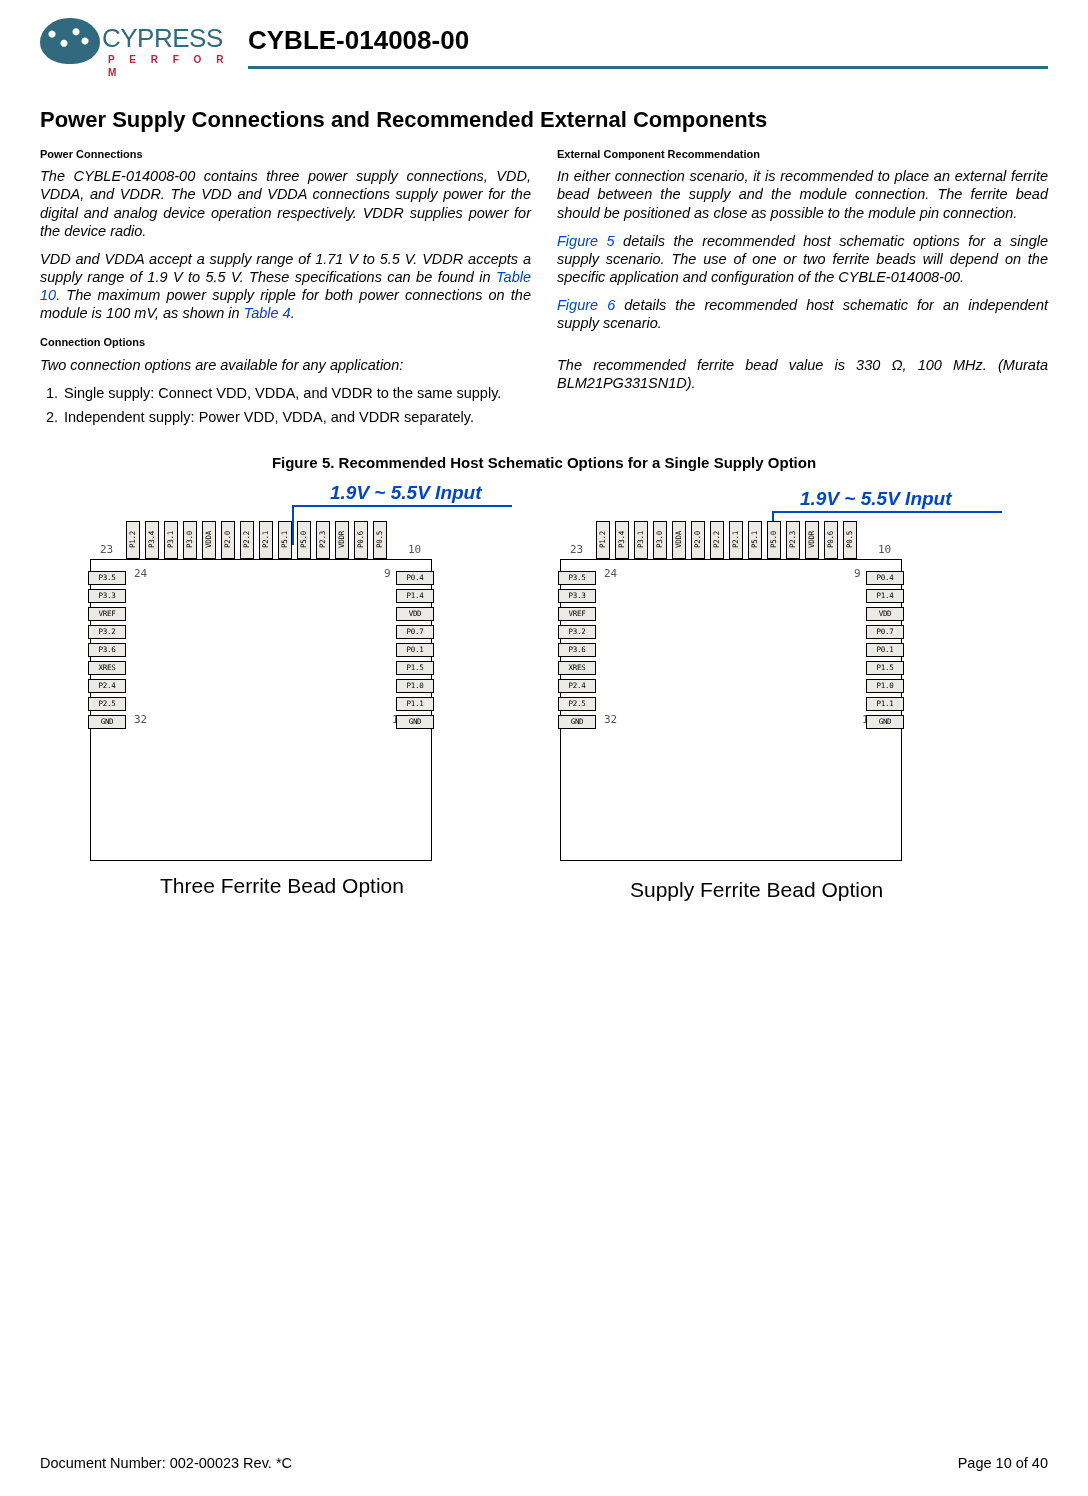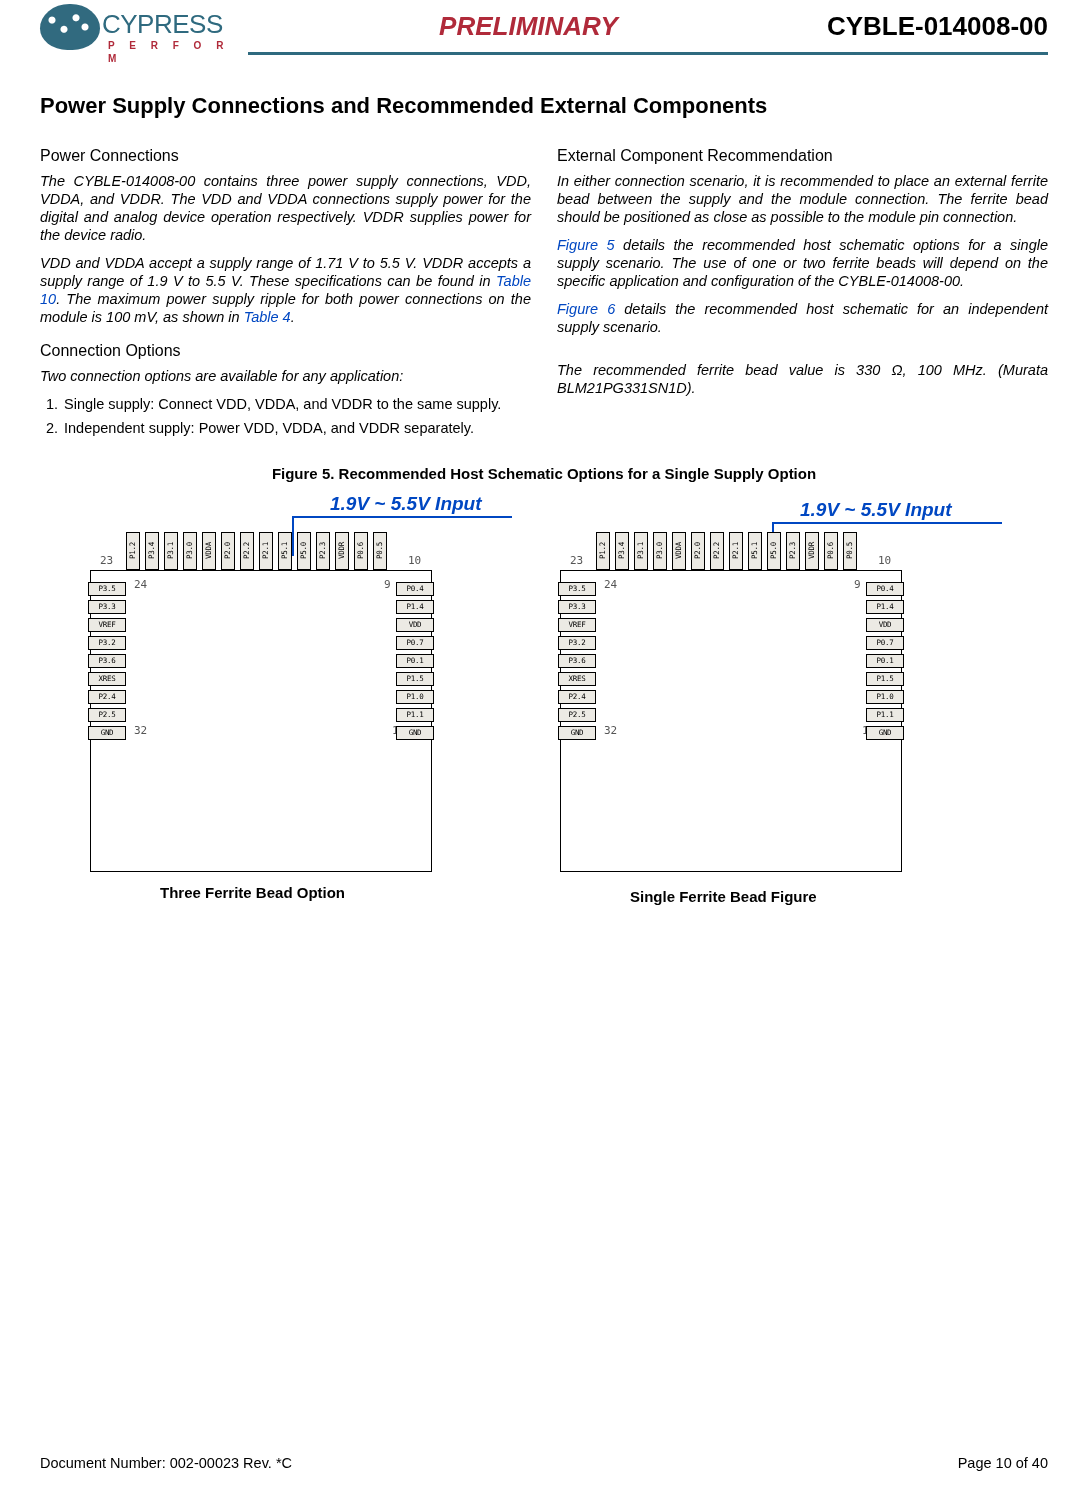--- a/index.html
+++ b/index.html
@@ -10,21 +10,21 @@
     width: 1088px;
     height: 1496px;
     position: relative;
     background: #fff;
     color: #000;
     font-size: 14.5px;
     line-height: 1.25;
   }
   .page {
     box-sizing: border-box;
-    padding: 4px 40px 0 40px;
+    padding: 18px 40px 0 40px;
     height: 100%;
     position: relative;
   }
   .header {
     display: flex;
     align-items: flex-start;
     gap: 18px;
     border-bottom: none;
     position: relative;
     height: 70px;
@@ -96,23 +96,23 @@
     font-size: 22px;
     font-weight: 700;
     margin: 18px 0 14px;
   }
   .cols {
     display: flex;
     gap: 26px;
   }
   .col { flex: 1; }
   h2.sub {
-    font-size: 16px;
-    font-weight: 400;
-    margin: 12px 0 6px;
+    font-size: 11px;
+    font-weight: 700;
+    margin: 0 0 6px;
   }
   p { margin: 0 0 10px; text-align: justify; font-style: italic; }
   ol.numlist { padding-left: 22px; margin: 4px 0 10px; }
   ol.numlist li { margin-bottom: 6px; padding-left: 2px; }
   .xref { color: #0047c2; }
   .fig-caption {
     text-align: center;
     font-weight: 700;
     margin: 18px 0 8px;
     font-size: 15px;
@@ -149,22 +149,22 @@
   .pin.h { width: 36px; height: 12px; }
   .pin.v { width: 12px; height: 36px; writing-mode: vertical-rl; transform: rotate(180deg); line-height: 12px;}
   .cornernum {
     position: absolute;
     font-size: 11px;
     color: #555;
     font-family: monospace;
   }
   .optlabel {
     position: absolute;
-    font-weight: 700;
-    font-size: 15px;
+    font-weight: 400;
+    font-size: 21px;
   }
   .wire { position: absolute; background: #0047c2; }
   .footer {
     position: absolute;
     left: 40px; right: 40px; bottom: 24px;
     display: flex;
     justify-content: space-between;
     font-size: 14.5px;
   }
 </style>
@@ -172,21 +172,20 @@
 <body>
 
 <div class="page">
 
   <div class="header">
     <div class="logo-box">
       <div class="logo-tree"></div>
       <div class="logo-text">CYPRESS</div>
       <div class="logo-sub">P E R F O R M</div>
     </div>
-    <div class="hdr-center">PRELIMINARY</div>
     <div class="hdr-right">CYBLE-014008-00</div>
     <div class="hdr-rule"></div>
   </div>
 
   <h1 class="section">Power Supply Connections and Recommended External Components</h1>
 
   <div class="cols">
     <div class="col">
       <h2 class="sub">Power Connections</h2>
       <p>The CYBLE-014008-00 contains three power supply connections, VDD, VDDA, and VDDR. The VDD and VDDA connections supply power for the digital and analog device operation respectively. VDDR supplies power for the device radio.</p>
@@ -238,21 +237,21 @@
     <div class="cornernum" style="left:814px; top:86px">9</div>
     <div class="cornernum" style="left:564px; top:232px">32</div>
     <div class="cornernum" style="left:822px; top:232px">1</div>
 
     <div class="wire" style="left:252px; top:24px; width:220px; height:2px"></div>
     <div class="wire" style="left:252px; top:24px; width:2px; height:40px"></div>
     <div class="wire" style="left:732px; top:30px; width:230px; height:2px"></div>
     <div class="wire" style="left:732px; top:30px; width:2px; height:34px"></div>
 
     <div class="optlabel" style="left:120px; top:392px">Three Ferrite Bead Option</div>
-    <div class="optlabel" style="left:590px; top:396px">Single Ferrite Bead Figure</div>
+    <div class="optlabel" style="left:590px; top:396px">Supply Ferrite Bead Option</div>
   <div class="pin h" style="left: 48px; top: 90px;">P3.5</div>
       <div class="pin h" style="left: 48px; top: 108px;">P3.3</div>
       <div class="pin h" style="left: 48px; top: 126px;">VREF</div>
       <div class="pin h" style="left: 48px; top: 144px;">P3.2</div>
       <div class="pin h" style="left: 48px; top: 162px;">P3.6</div>
       <div class="pin h" style="left: 48px; top: 180px;">XRES</div>
       <div class="pin h" style="left: 48px; top: 198px;">P2.4</div>
       <div class="pin h" style="left: 48px; top: 216px;">P2.5</div>
       <div class="pin h" style="left: 48px; top: 234px;">GND</div>
       <div class="pin h" style="left: 356px; top: 90px;">P0.4</div>

